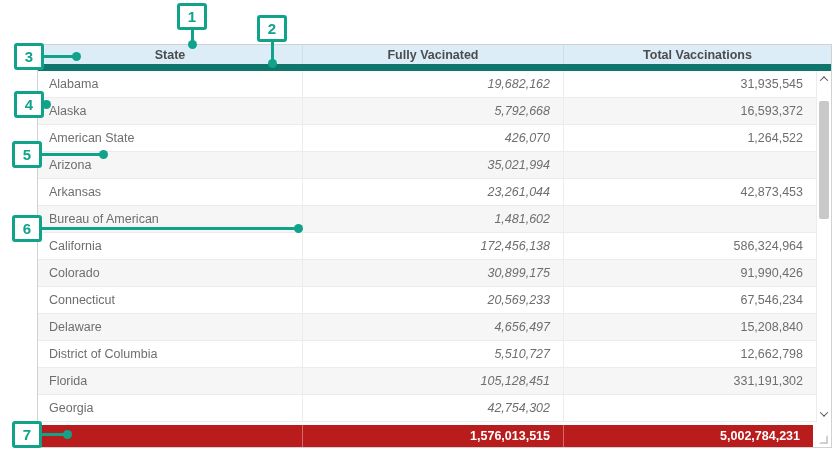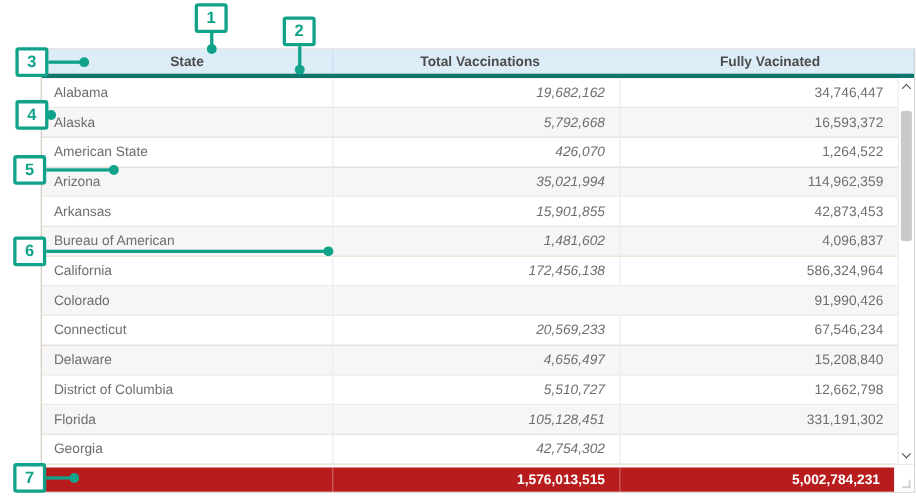--- a/index.html
+++ b/index.html
@@ -10,21 +10,21 @@
 
   
   .table-widget {
     position: absolute; left: 37px; top: 44px; width: 795px; height: 404px;
     border: 1px solid #d2d2d2; background: #ffffff;
     display: flex; flex-direction: column;
   }
 
   .thead {
     height: 26px; flex: 0 0 26px; background: #ddedf8; display: flex;
-    border-bottom: 4px solid #0f766e;
+    border-bottom: 7px solid #0f766e;
   }
   .hcell {
     font-size: 12.5px; font-weight: 600; color: #4c4c4c;
     display: flex; align-items: center; justify-content: center;
     border-right: 1px solid #cbdeed;
   }
   .hcell.h-state { width: 265px; }
   .hcell.h-fully { width: 261px; }
   .hcell.h-total { flex: 1; border-right: none; }
 
@@ -111,70 +111,69 @@
 </style>
 </head>
 <body>
 
 <div class="stage">
 
   <div class="table-widget">
 
     <div class="thead">
       <div class="hcell h-state">State</div>
+      <div class="hcell h-fully">Fully Vacinated</div>
       <div class="hcell h-total">Total Vaccinations</div>
-      <div class="hcell h-fully">Fully Vacinated</div>
     </div>
 
     <div class="tbody">
 
   <div class="row">
     <div class="cell state">Alabama</div>
     <div class="cell num fully">19,682,162</div>
-    <div class="cell num total">34,746,447</div>
+    <div class="cell num total">31,935,545</div>
   </div>
 
   <div class="row alt">
     <div class="cell state">Alaska</div>
     <div class="cell num fully">5,792,668</div>
     <div class="cell num total">16,593,372</div>
   </div>
 
   <div class="row">
     <div class="cell state">American State</div>
     <div class="cell num fully">426,070</div>
     <div class="cell num total">1,264,522</div>
   </div>
 
   <div class="row alt">
     <div class="cell state">Arizona</div>
     <div class="cell num fully">35,021,994</div>
-    <div class="cell num total">114,962,359</div>
   </div>
 
   <div class="row">
     <div class="cell state">Arkansas</div>
-    <div class="cell num fully">15,901,855</div>
+    <div class="cell num fully">23,261,044</div>
     <div class="cell num total">42,873,453</div>
   </div>
 
   <div class="row alt">
     <div class="cell state">Bureau of American</div>
     <div class="cell num fully">1,481,602</div>
-    <div class="cell num total">4,096,837</div>
   </div>
 
   <div class="row">
     <div class="cell state">California</div>
     <div class="cell num fully">172,456,138</div>
     <div class="cell num total">586,324,964</div>
   </div>
 
   <div class="row alt">
     <div class="cell state">Colorado</div>
+    <div class="cell num fully">30,899,175</div>
     <div class="cell num total">91,990,426</div>
   </div>
 
   <div class="row">
     <div class="cell state">Connecticut</div>
     <div class="cell num fully">20,569,233</div>
     <div class="cell num total">67,546,234</div>
   </div>
 
   <div class="row alt">

